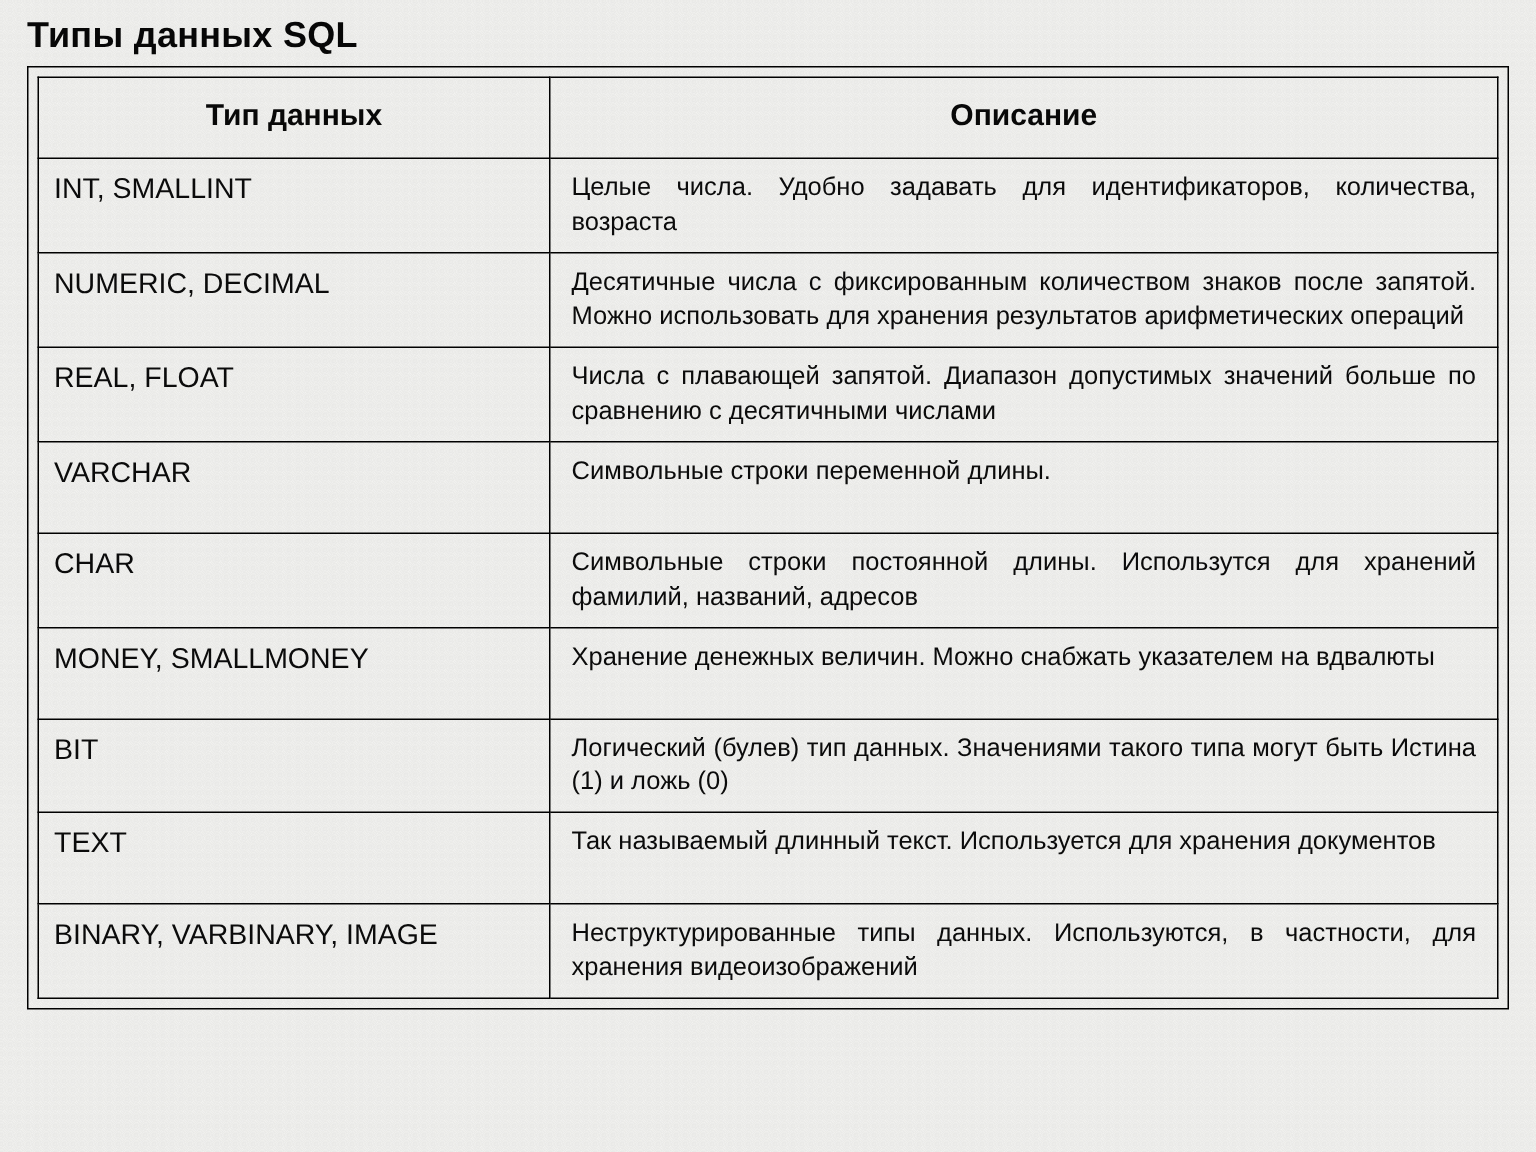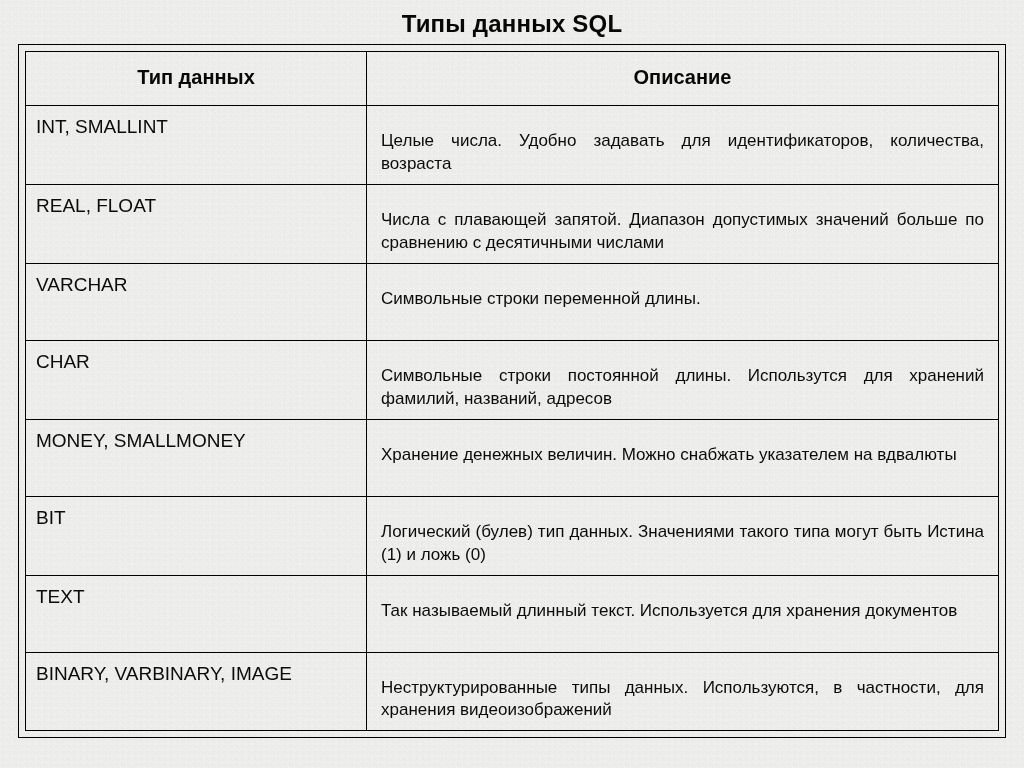--- a/index.html
+++ b/index.html
@@ -12,21 +12,20 @@
     background:
       repeating-radial-gradient(circle at 10% 10%, #e9e9e7 1px, transparent 2px) 0 0/6px 6px,
       repeating-radial-gradient(circle at 60% 40%, #ececea 1px, transparent 2px) 3px 3px/7px 7px,
       #f3f3f1;
   }
   .page {
     padding: 10px 18px 14px 18px;
   }
   h1.title {
     margin: 0 0 6px 0;
-    text-align: center;
     font-size: 24px;
     font-weight: bold;
     color: #070707;
     letter-spacing: 0.2px;
   }
   .frame {
     border: 1.5px solid #000;
     padding: 6px;
     background: transparent;
   }
@@ -58,21 +57,20 @@
     line-height: 1.35;
     text-align: justify;
     padding: 8px 14px 8px 14px;
     color: #0b0b0b;
   }
   td.desc-cell .desc-inner {
     display: block;
     text-align: justify;
     text-justify: inter-word;
     min-height: 44px;
-    margin-top: 16px;
   }
 </style>
 </head>
 <body>
 
 <div class="page">
   <h1 class="title">Типы данных SQL</h1>
 
   <div class="frame">
     <table>
@@ -81,20 +79,26 @@
           <th>Тип данных</th>
           <th>Описание</th>
         </tr>
       </thead>
       <tbody id="tbody">
 
       <tr>
             <td class="type-cell">INT, SMALLINT</td>
             <td class="desc-cell">
               <span class="desc-inner">Целые числа. Удобно задавать для идентификаторов, количества, возраста</span>
+            </td>
+          </tr>
+          <tr>
+            <td class="type-cell">NUMERIC, DECIMAL</td>
+            <td class="desc-cell">
+              <span class="desc-inner">Десятичные числа с фиксированным количеством знаков после запятой. Можно использовать для хранения результатов арифметических операций</span>
             </td>
           </tr>
           <tr>
             <td class="type-cell">REAL, FLOAT</td>
             <td class="desc-cell">
               <span class="desc-inner">Числа с плавающей запятой. Диапазон допустимых значений больше по сравнению с десятичными числами</span>
             </td>
           </tr>
           <tr>
             <td class="type-cell">VARCHAR</td>

